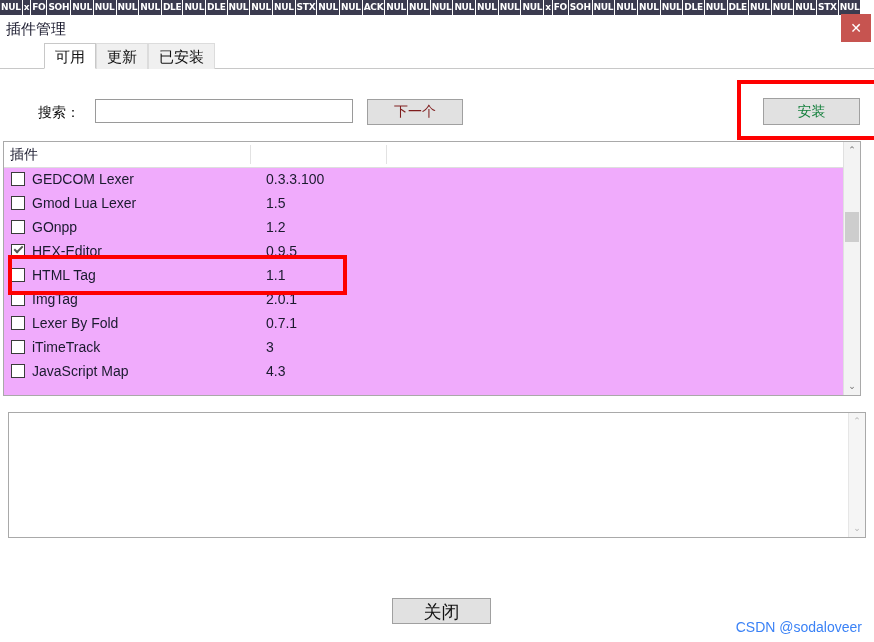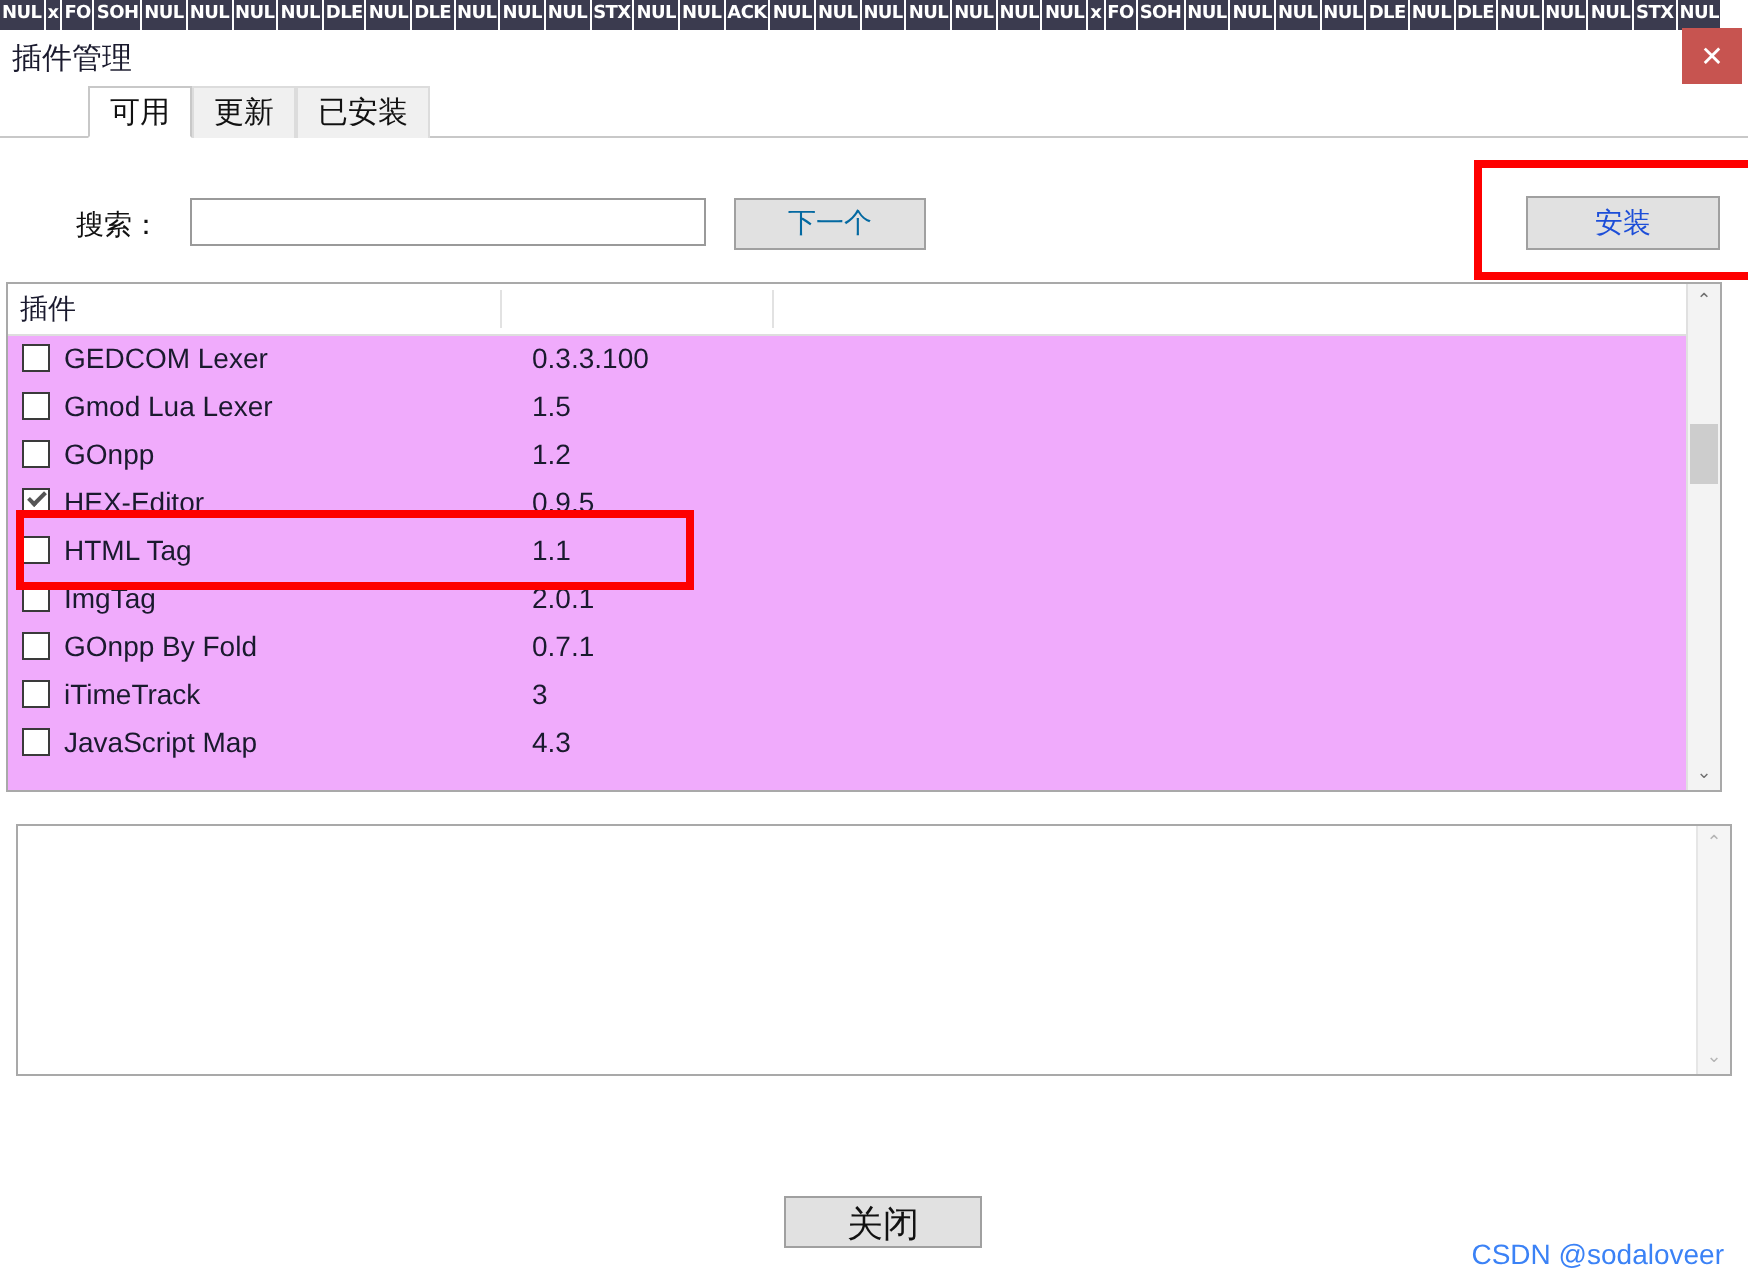--- a/index.html
+++ b/index.html
@@ -132,33 +132,33 @@
   }
   #next-button {
     position: absolute;
     left: 367px; top: 84px;
     width: 96px; height: 26px;
     box-sizing: border-box;
     background: #e1e1e1;
     border: 1px solid #a0a0a0;
     font-family: "Liberation Sans", sans-serif;
     font-size: 14px;
-    color: #0369a1;
+    color: #7f1d1d;
     cursor: pointer;
   }
   #install-button {
     position: absolute;
     left: 763px; top: 83px;
     width: 97px; height: 27px;
     box-sizing: border-box;
     background: #e1e1e1;
     border: 1px solid #a0a0a0;
     font-family: "Liberation Sans", sans-serif;
     font-size: 14px;
-    color: #1d4ed8;
+    color: #15803d;
     cursor: pointer;
   }
   
   #install-highlight {
     position: absolute;
     left: 737px; top: 65px;
     width: 146px; height: 60px;
     border: 4px solid #fe0000;
     box-sizing: border-box;
     pointer-events: none;
@@ -379,21 +379,21 @@
           <span class="name">HTML Tag</span>
           <span class="ver">1.1</span>
         </div>
         <div class="row">
           <span class="cb"></span>
           <span class="name">ImgTag</span>
           <span class="ver">2.0.1</span>
         </div>
         <div class="row">
           <span class="cb"></span>
-          <span class="name">GOnpp By Fold</span>
+          <span class="name">Lexer By Fold</span>
           <span class="ver">0.7.1</span>
         </div>
         <div class="row">
           <span class="cb"></span>
           <span class="name">iTimeTrack</span>
           <span class="ver">3</span>
         </div>
         <div class="row">
           <span class="cb"></span>
           <span class="name">JavaScript Map</span>

